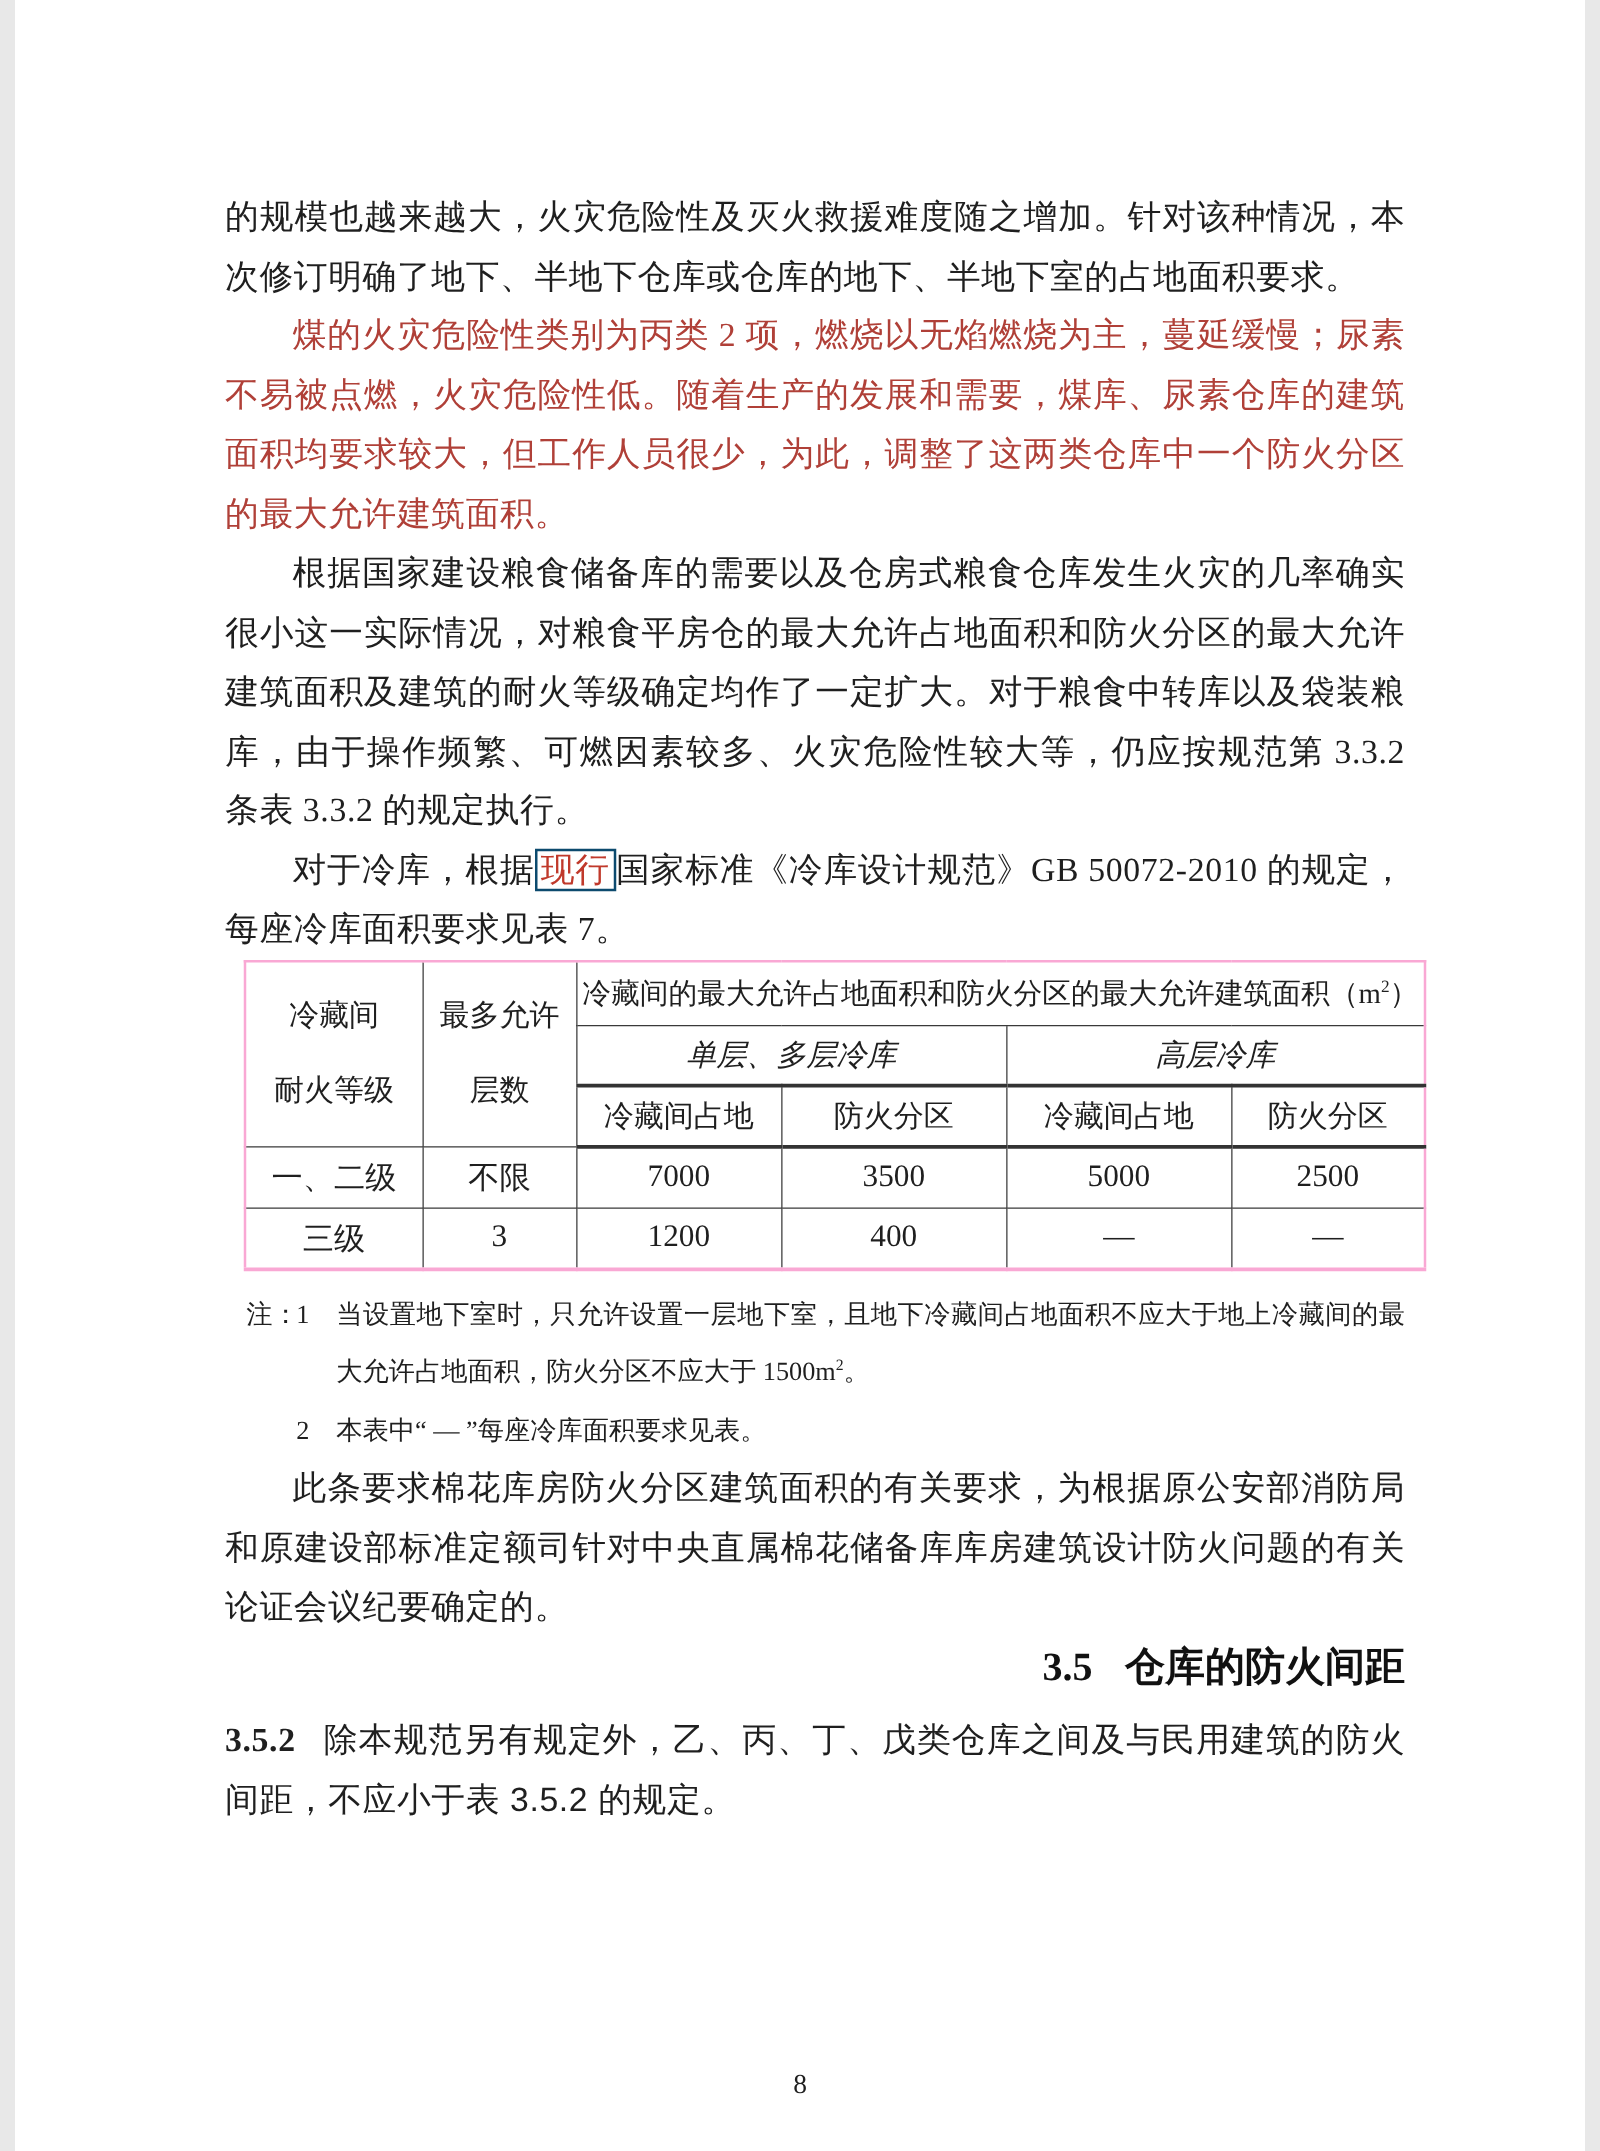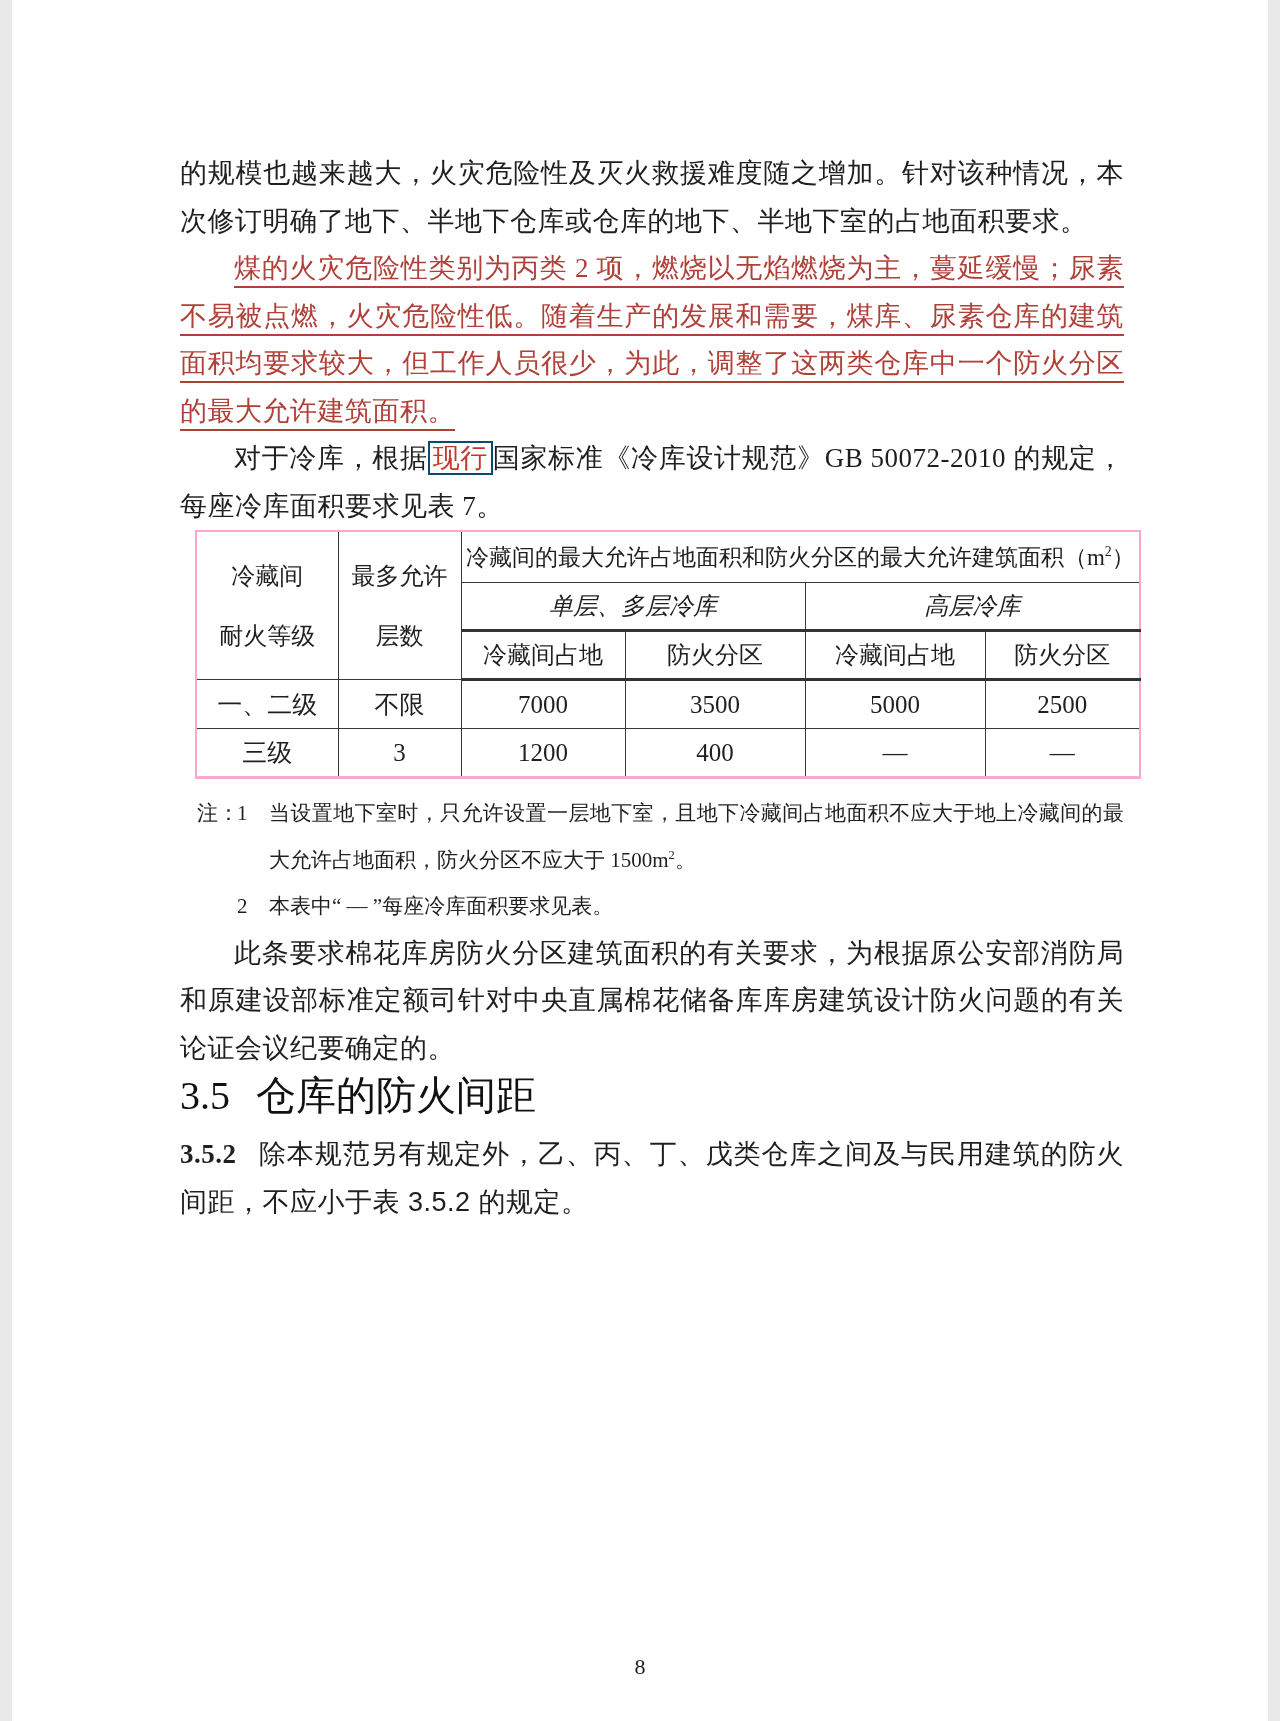--- a/index.html
+++ b/index.html
@@ -21,21 +21,20 @@
   .para{
     font-size:27px;
     line-height:47.5px;
     text-align:justify;
     margin:0;
     letter-spacing:0.5px;
   }
   .indent{text-indent:2em;}
   .red-para{
     color:#b04038;
-    text-decoration:underline;
     text-decoration-color:#b04038;
     text-decoration-thickness:2px;
     text-underline-offset:9px;
   }
   .rev-box{
     display:inline-block;
     color:#c0392b;
     border:2px solid #0c4a6e;
     line-height:30px;
     padding:0 3px;
@@ -84,23 +83,23 @@
   }
   .note-row{display:flex;align-items:flex-start;}
   .note-label{width:40px;flex:none;}
   .note-num{width:32px;flex:none;}
   .note-text{flex:1;text-align:justify;}
   
   .sec-heading{
     margin-top:2px;
     height:42px;
     line-height:42px;
-    text-align:left;
-    font-weight:normal;
-    font-size:40px;
+    text-align:right;
+    font-weight:bold;
+    font-size:32px;
     color:#111;
   }
   .sec-heading .num{font-family:"Liberation Serif","DejaVu Serif",serif;margin-right:26px;}
   .sec-heading .ttl{font-family:"Liberation Sans","DejaVu Sans",sans-serif;}
   
   .clause{
     margin:14px 0 0 0;
     font-family:"Liberation Sans","DejaVu Sans",sans-serif;
     font-size:27px;
     line-height:48px;
@@ -124,20 +123,21 @@
 </head>
 <body>
 
 <div class="page">
   <div class="content">
 
     <p class="para">的规模也越来越大，火灾危险性及灭火救援难度随之增加。针对该种情况，本次修订明确了地下、半地下仓库或仓库的地下、半地下室的占地面积要求。</p>
 
     <p class="para indent red-para">煤的火灾危险性类别为丙类 2 项，燃烧以无焰燃烧为主，蔓延缓慢；尿素不易被点燃，火灾危险性低。随着生产的发展和需要，煤库、尿素仓库的建筑面积均要求较大，但工作人员很少，为此，调整了这两类仓库中一个防火分区的最大允许建筑面积。</p>
 
+    <p class="para indent">根据国家建设粮食储备库的需要以及仓房式粮食仓库发生火灾的几率确实很小这一实际情况，对粮食平房仓的最大允许占地面积和防火分区的最大允许建筑面积及建筑的耐火等级确定均作了一定扩大。对于粮食中转库以及袋装粮库，由于操作频繁、可燃因素较多、火灾危险性较大等，仍应按规范第 3.3.2 条表 3.3.2 的规定执行。</p>
 
     <p class="para indent"><span>对于冷库，根据</span><span class="rev-box">现行</span><span>国家标准《冷库设计规范》GB 50072-2010 的规定，每座冷库面积要求见表 7。</span></p>
 
 
     <div class="tbl-wrap">
       <table class="t7">
         <colgroup>
           <col style="width:142px">
             <col style="width:123px">
             <col style="width:164px">

